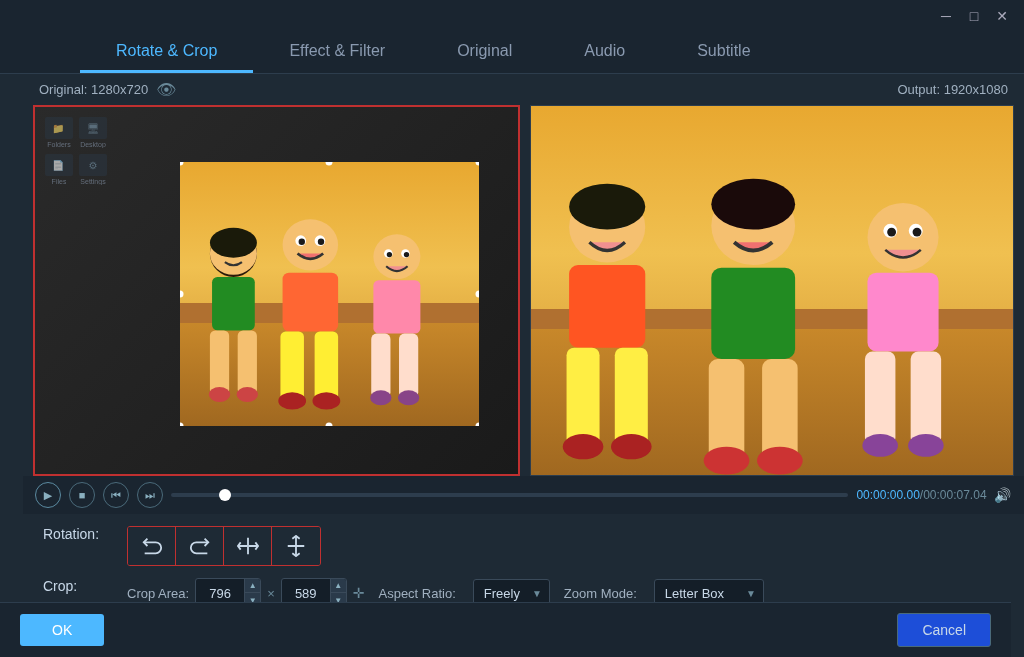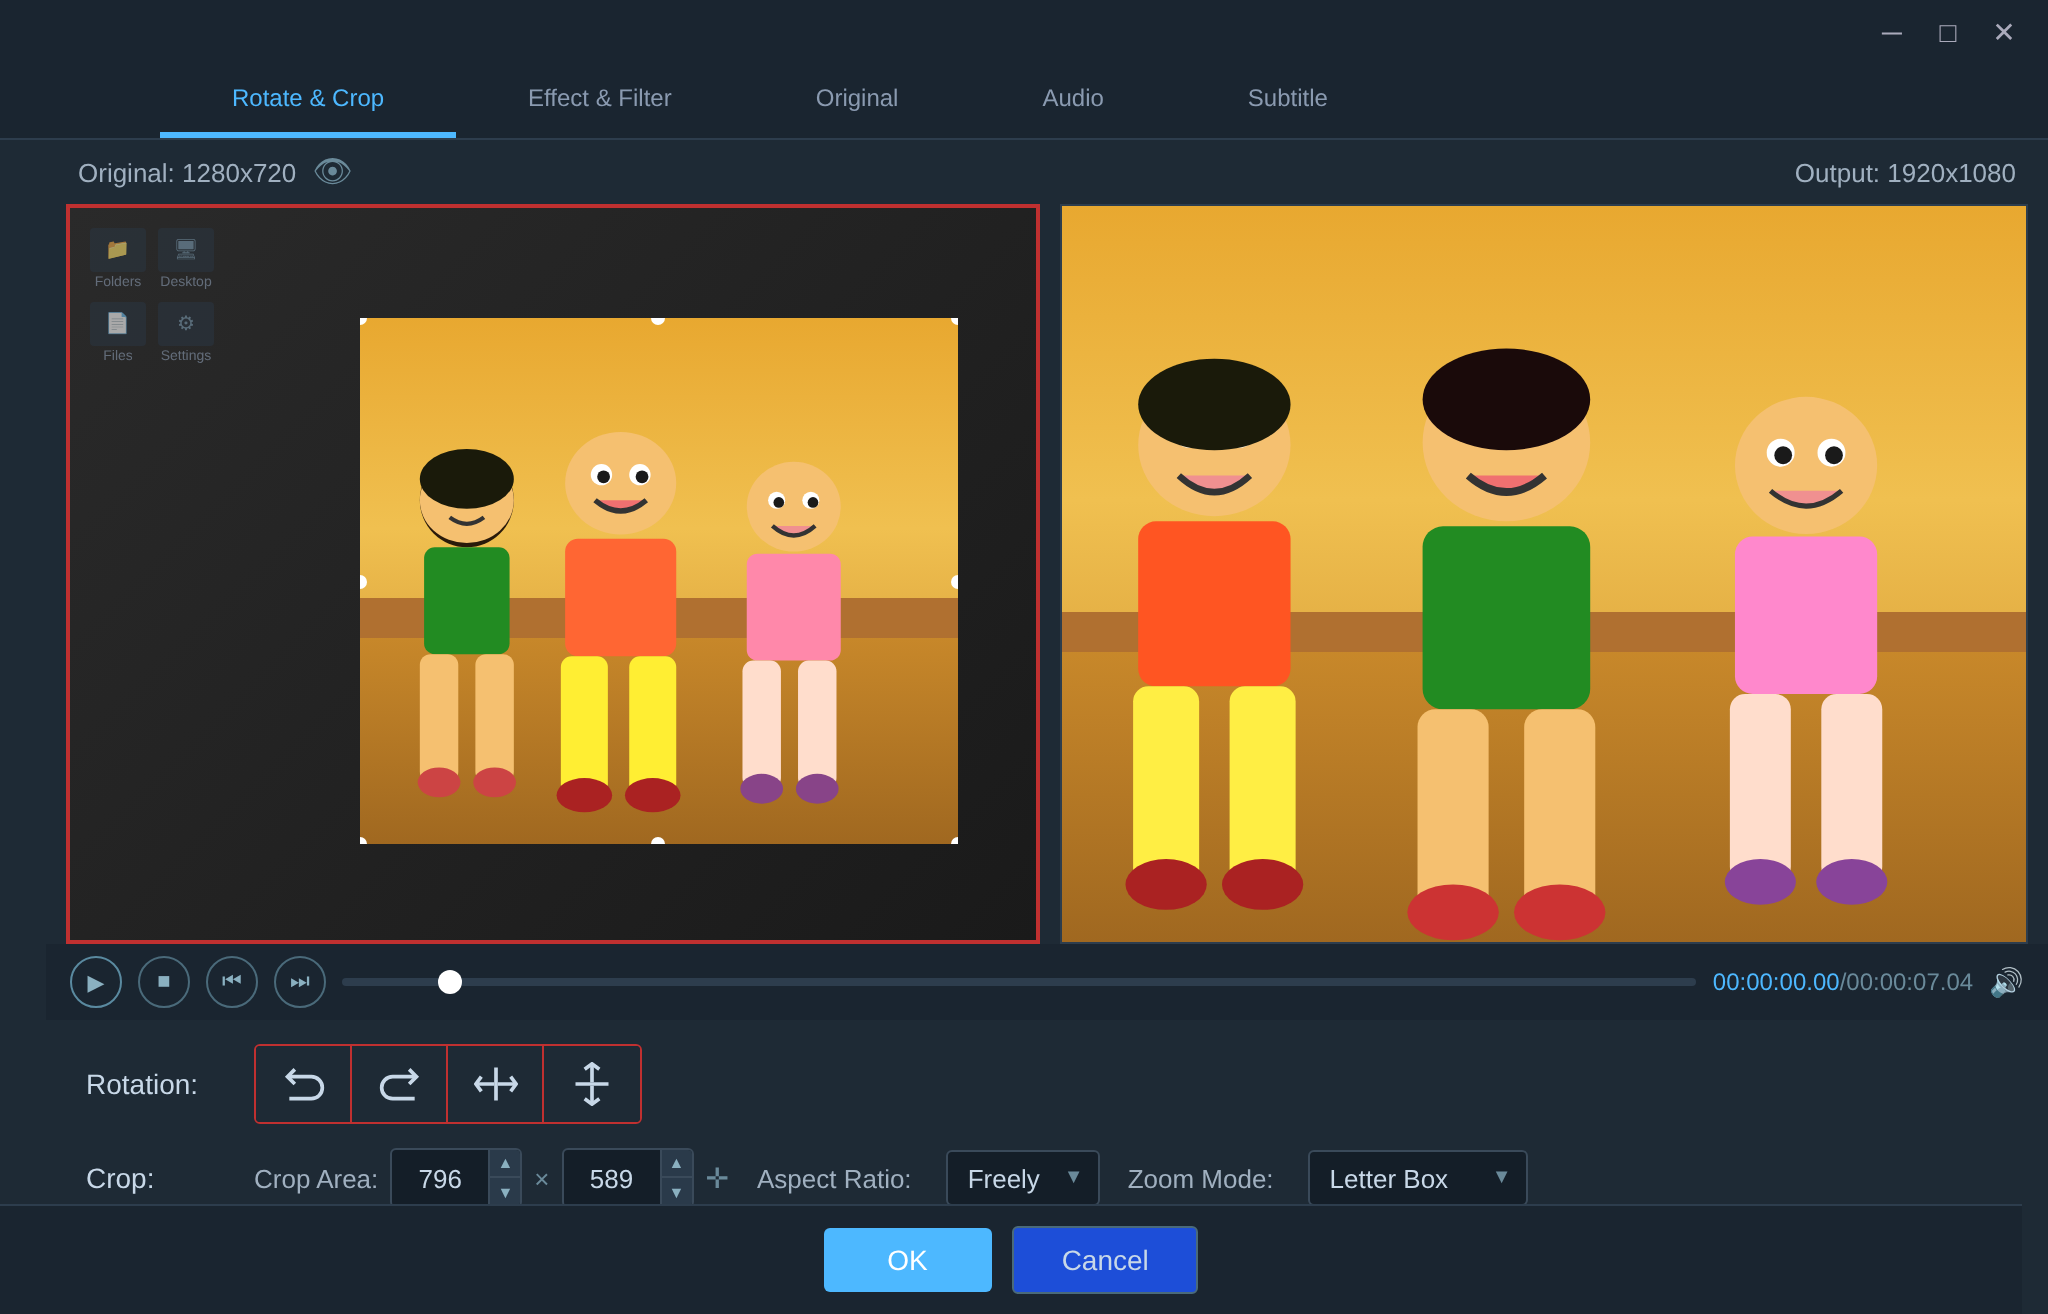--- a/index.html
+++ b/index.html
@@ -35,21 +35,21 @@
 
     
     .tab-bar {
       display: flex;
       background: #1a2530;
       border-bottom: 1px solid #2d3d4d;
       padding-left: 80px;
     }
     .tab {
       padding: 10px 36px;
-      font-size: 12px;
+      font-size: 16px;
       color: #8a9ab0;
       cursor: pointer;
       position: relative;
       white-space: nowrap;
     }
     .tab.active {
       color: #4db8ff;
       border-bottom: 3px solid #4db8ff;
     }
 
@@ -228,21 +228,20 @@
 
     
     .controls-section {
       padding: 12px 20px 8px 20px;
       background: #1e2a35;
     }
 
     
     .control-row {
       display: flex;
-      align-items: center;
       margin-bottom: 12px;
       gap: 12px;
     }
     .control-label {
       font-size: 14px;
       color: #c8d8e8;
       width: 72px;
       flex-shrink: 0;
     }
     .rotation-btns {
@@ -364,21 +363,21 @@
       cursor: pointer;
       font-size: 13px;
       margin-top: 4px;
     }
 
     
     .bottom-bar {
       position: absolute;
       bottom: 0; right: 13px; left: 0;
       display: flex;
-      justify-content: center;
+      justify-content: space-between;
       align-items: center;
       padding: 10px 20px;
       gap: 10px;
       background: #1a2530;
       border-top: 1px solid #2d3d4d;
     }
     .ok-btn {
       padding: 8px 32px;
       background: #4db8ff;
       border: none;

